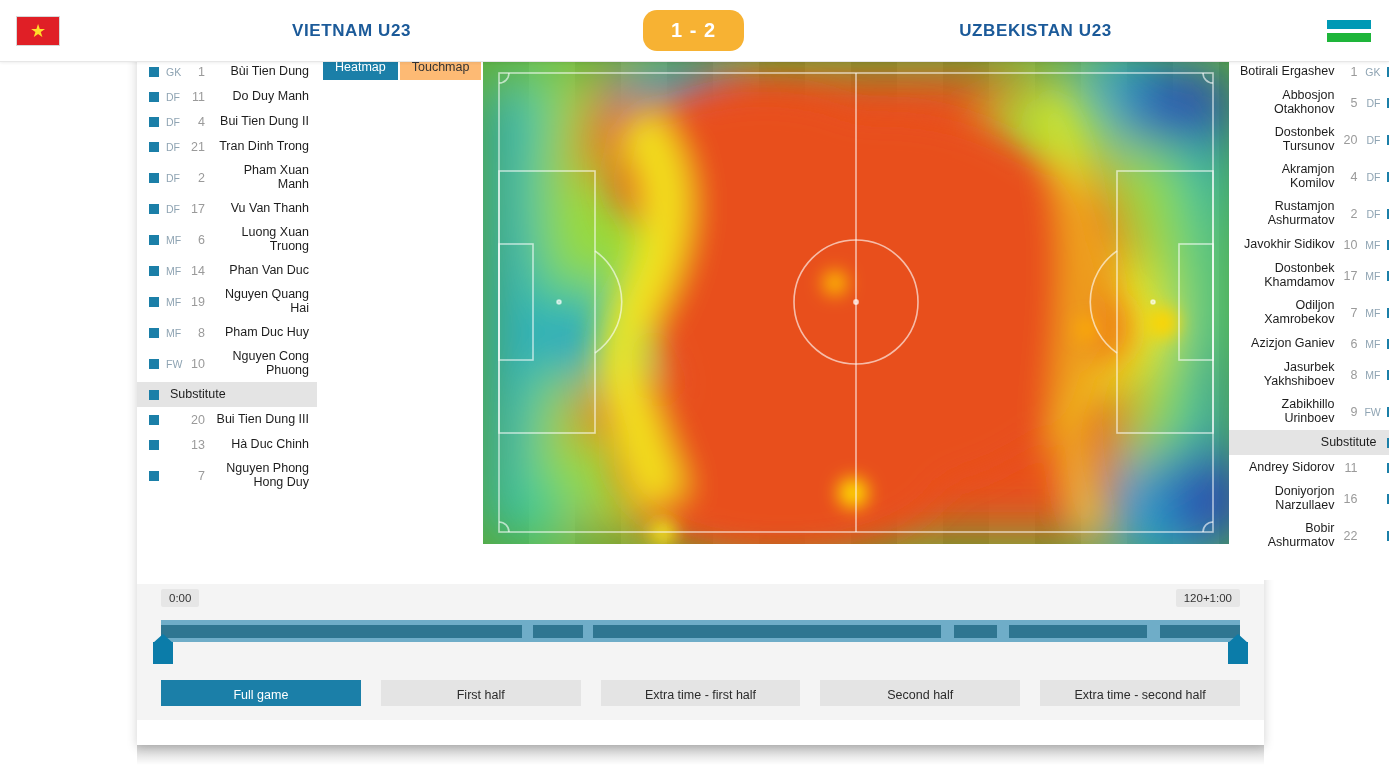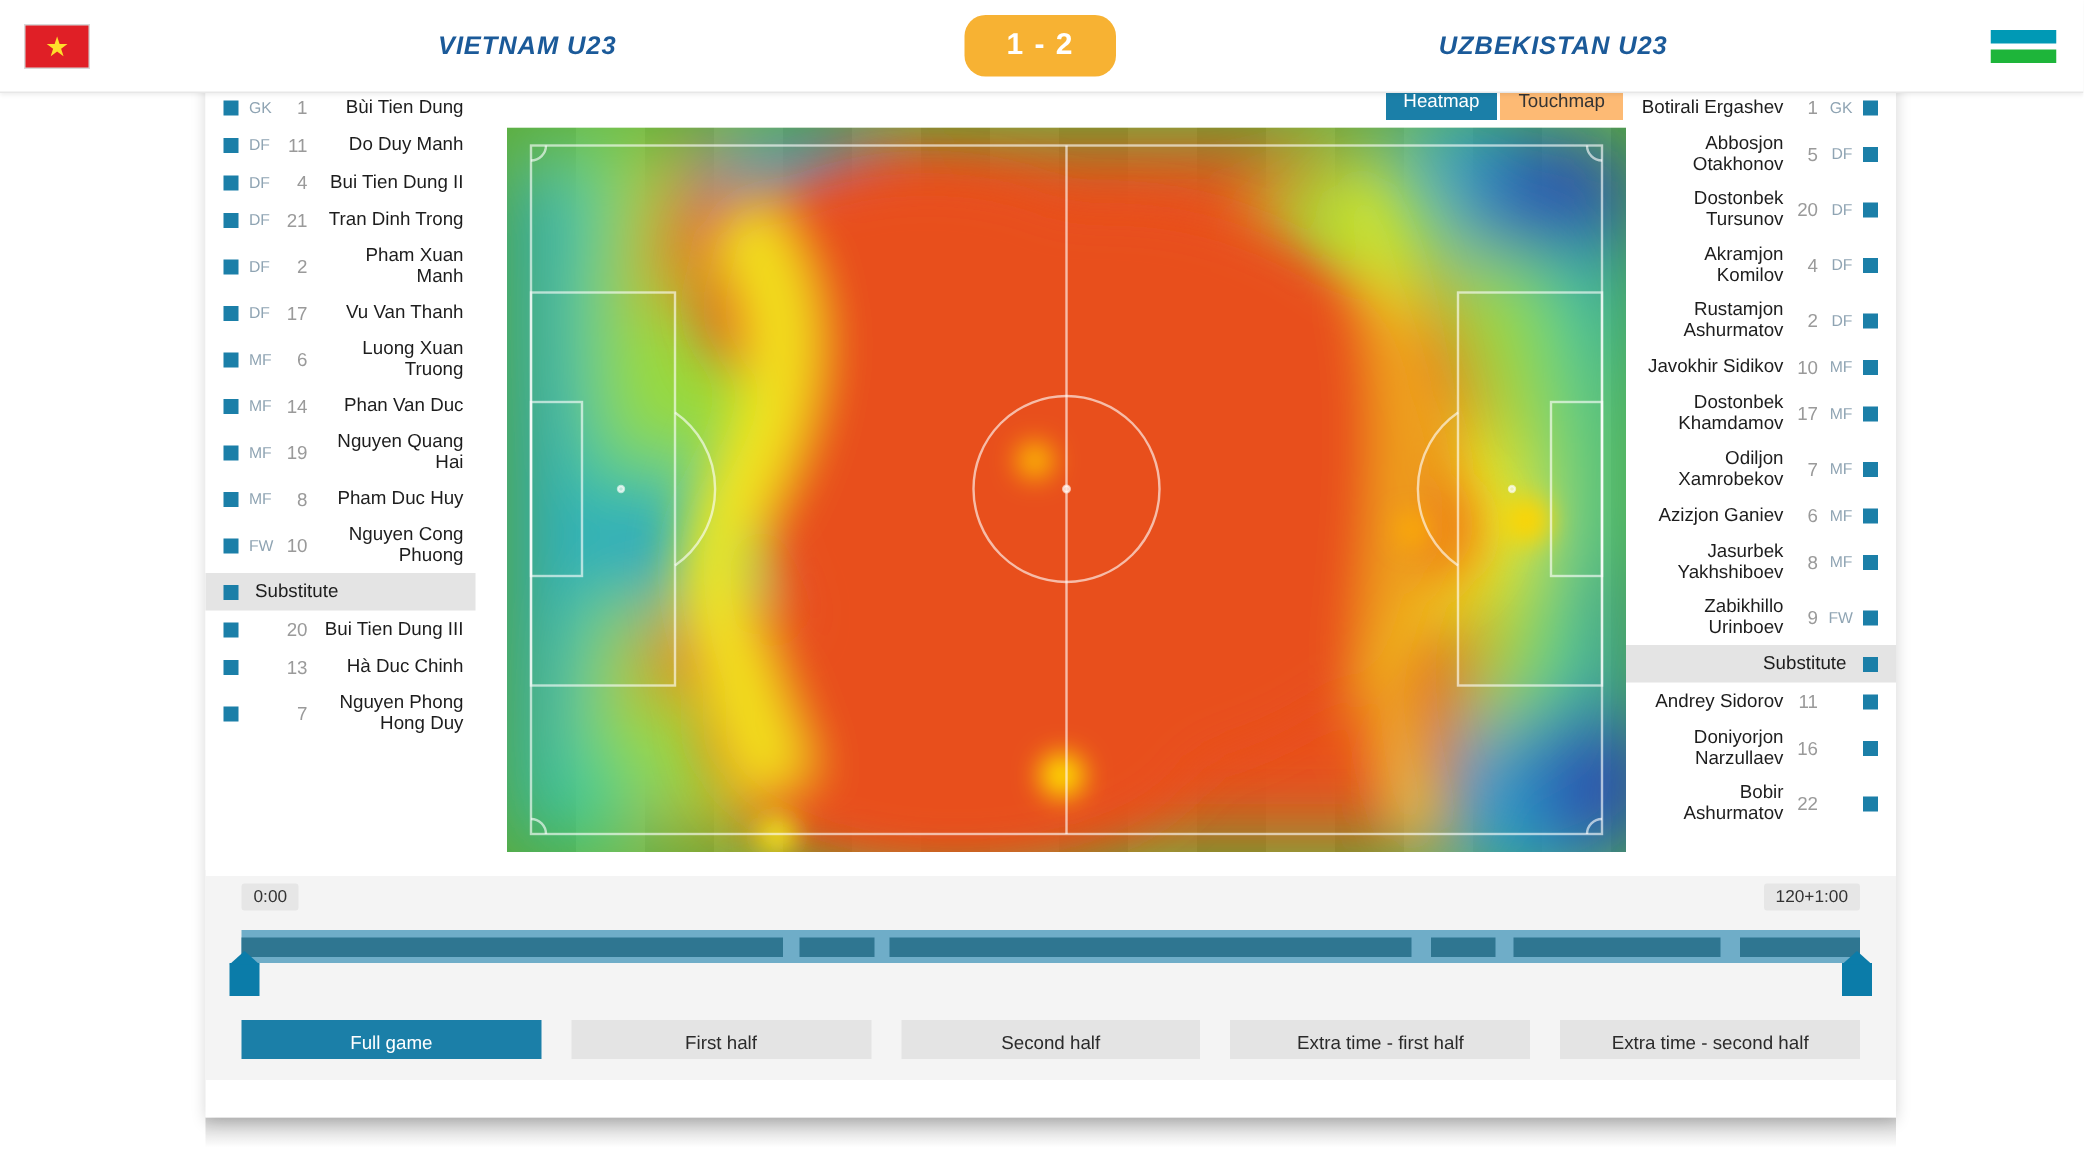--- a/index.html
+++ b/index.html
@@ -28,21 +28,20 @@
   .flag-uz { margin-left: auto; margin-right: 18px; border: none;
     display:flex; flex-direction:column; justify-content:center; gap:4px; padding:2px 0; }
   .flag-uz .band { height: 9px; width: 100%; }
   .flag-uz .band-blue { background: #0099b5; }
   .flag-uz .band-green { background: #1eb53a; }
 
   .team-name {
     flex: 1 1 0; text-align: center;
     font-size: 17px; font-weight: bold; letter-spacing: .6px;
     color: #1b5a99;
-    font-style: italic;
   }
   .score-pill {
     flex: 0 0 auto;
     background: #f7b233; color: #ffffff;
     font-size: 20px; font-weight: bold; letter-spacing: 1px;
     padding: 9px 28px; border-radius: 14px;
     min-width: 96px; text-align: center;
   }
 
   
@@ -82,21 +81,21 @@
   .pos { color: #8fa4b3; font-size: 10.5px; width: 16px; flex: 0 0 auto; text-align: left; }
   .roster.right .pos { text-align: right; }
   .num { color: #9a9a9a; font-size: 12.5px; width: 16px; flex: 0 0 auto; text-align: right; }
   .pname { flex: 1 1 auto; color: #1d1d1d; line-height: 13.5px; }
   .roster.left .pname { text-align: right; }
   .roster.right .pname { text-align: right; }
   .roster-row.sub-header .pname { text-align: left; padding-left: 4px; }
   .roster.right .roster-row.sub-header .pname { text-align: right; padding-right: 4px; }
 
   
-  .center-panel { flex: 1 1 auto; position: relative; display:flex; flex-direction:column;align-items:flex-end; }
+  .center-panel { flex: 1 1 auto; position: relative; display:flex; flex-direction:row; }
 
   .tabs { display: flex; height: 24px; margin-left: 6px; }
   .tab {
     padding: 4px 12px 5px; font-size: 12.5px; line-height: 15px;
     background: #fdba74; color: #333; cursor: pointer;
     border-radius: 3px 3px 0 0; margin-right: 2px;
   }
   .tab.active { background: #1b7fa8; color: #ffffff; }
 
   
@@ -482,19 +481,19 @@
           <div class="seg" style="left: 78.6%; width: 12.8%; top: 5px; background: rgb(47, 118, 145);"></div>
           <div class="seg" style="left: 92.6%; width: 7.4%; top: 5px; background: rgb(47, 118, 145);"></div>
         </div>
     </div>
     <div class="handle left"></div>
     <div class="handle right"></div>
 
     <div class="period-buttons" id="period-buttons">
         <div class="pbtn active">Full game</div>
         <div class="pbtn">First half</div>
+        <div class="pbtn">Extra time - first half</div>
         <div class="pbtn">Second half</div>
-        <div class="pbtn">Extra time - first half</div>
         <div class="pbtn">Extra time - second half</div>
       </div>
   </div>
 
 </div>
 
 </body></html>

